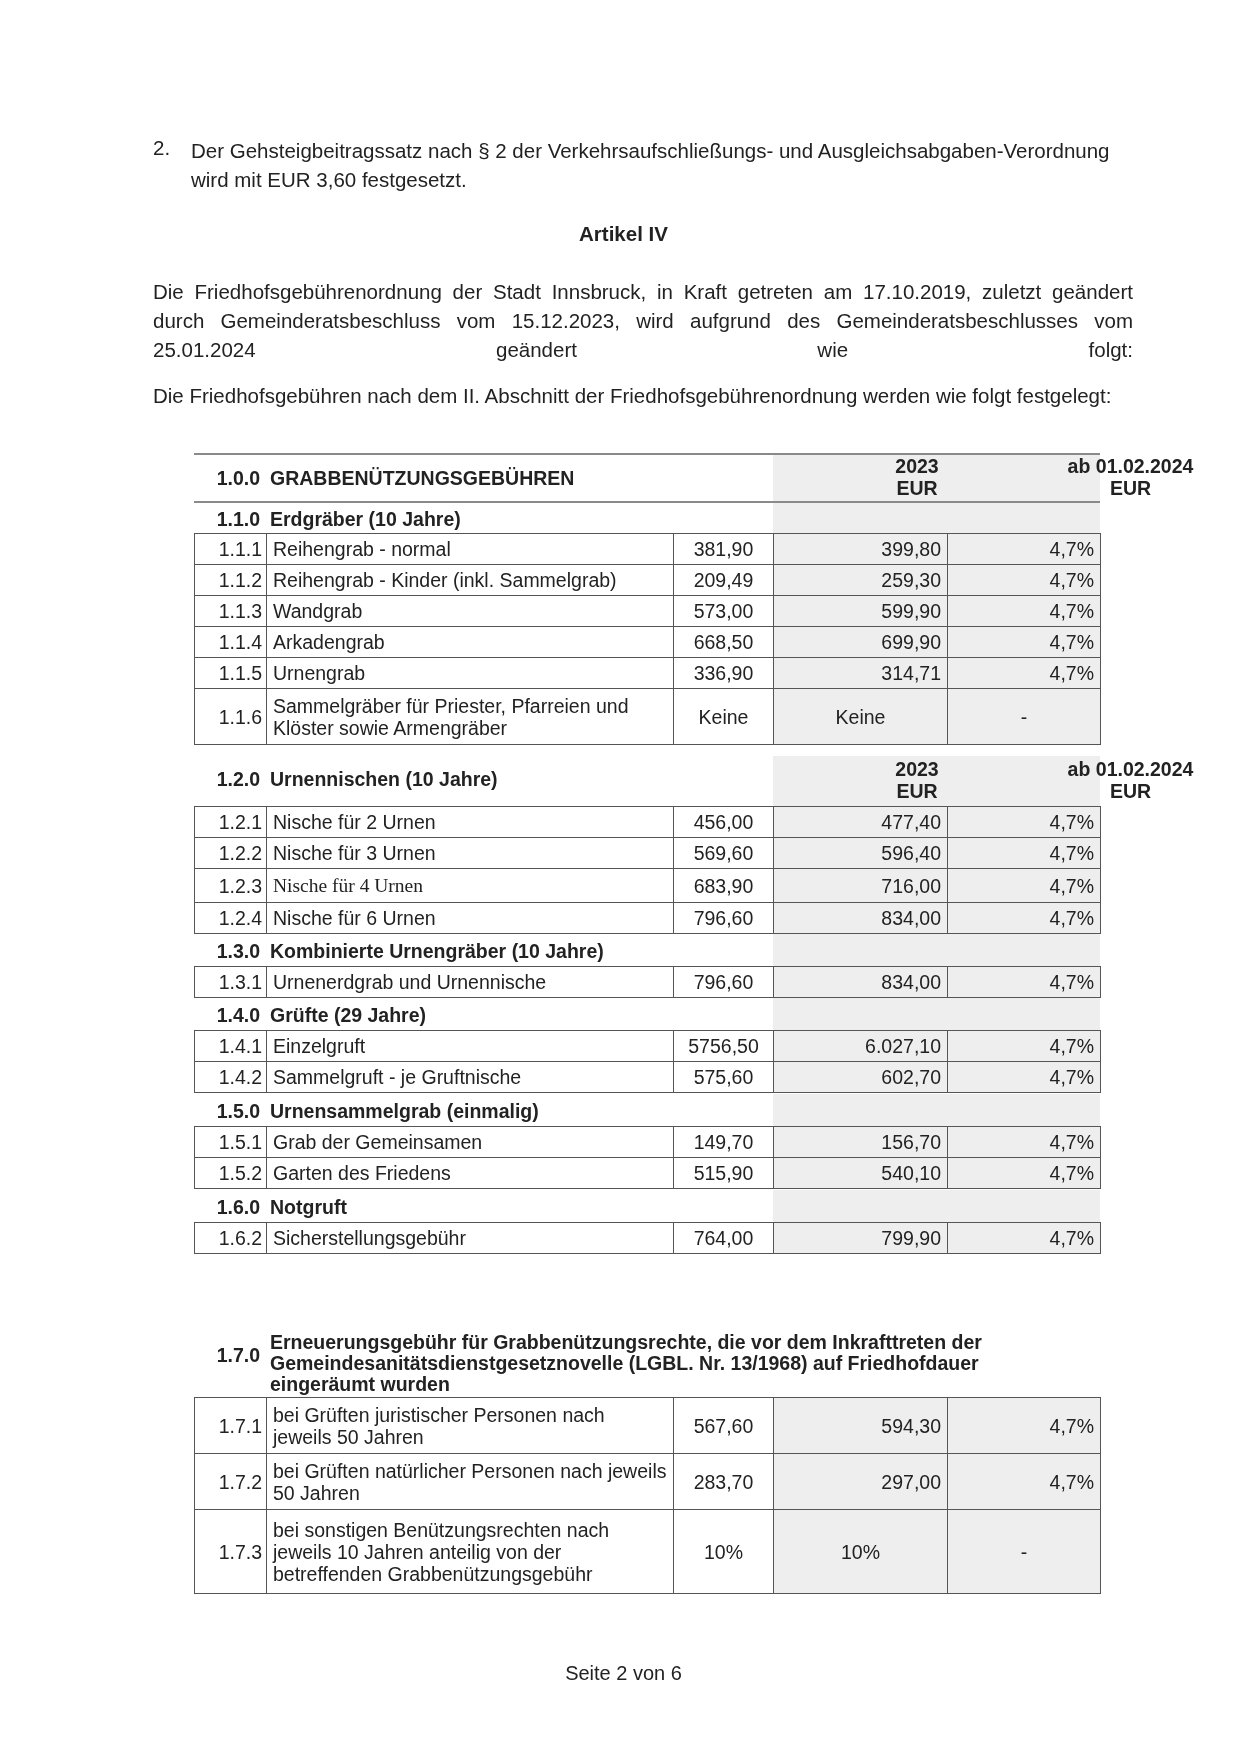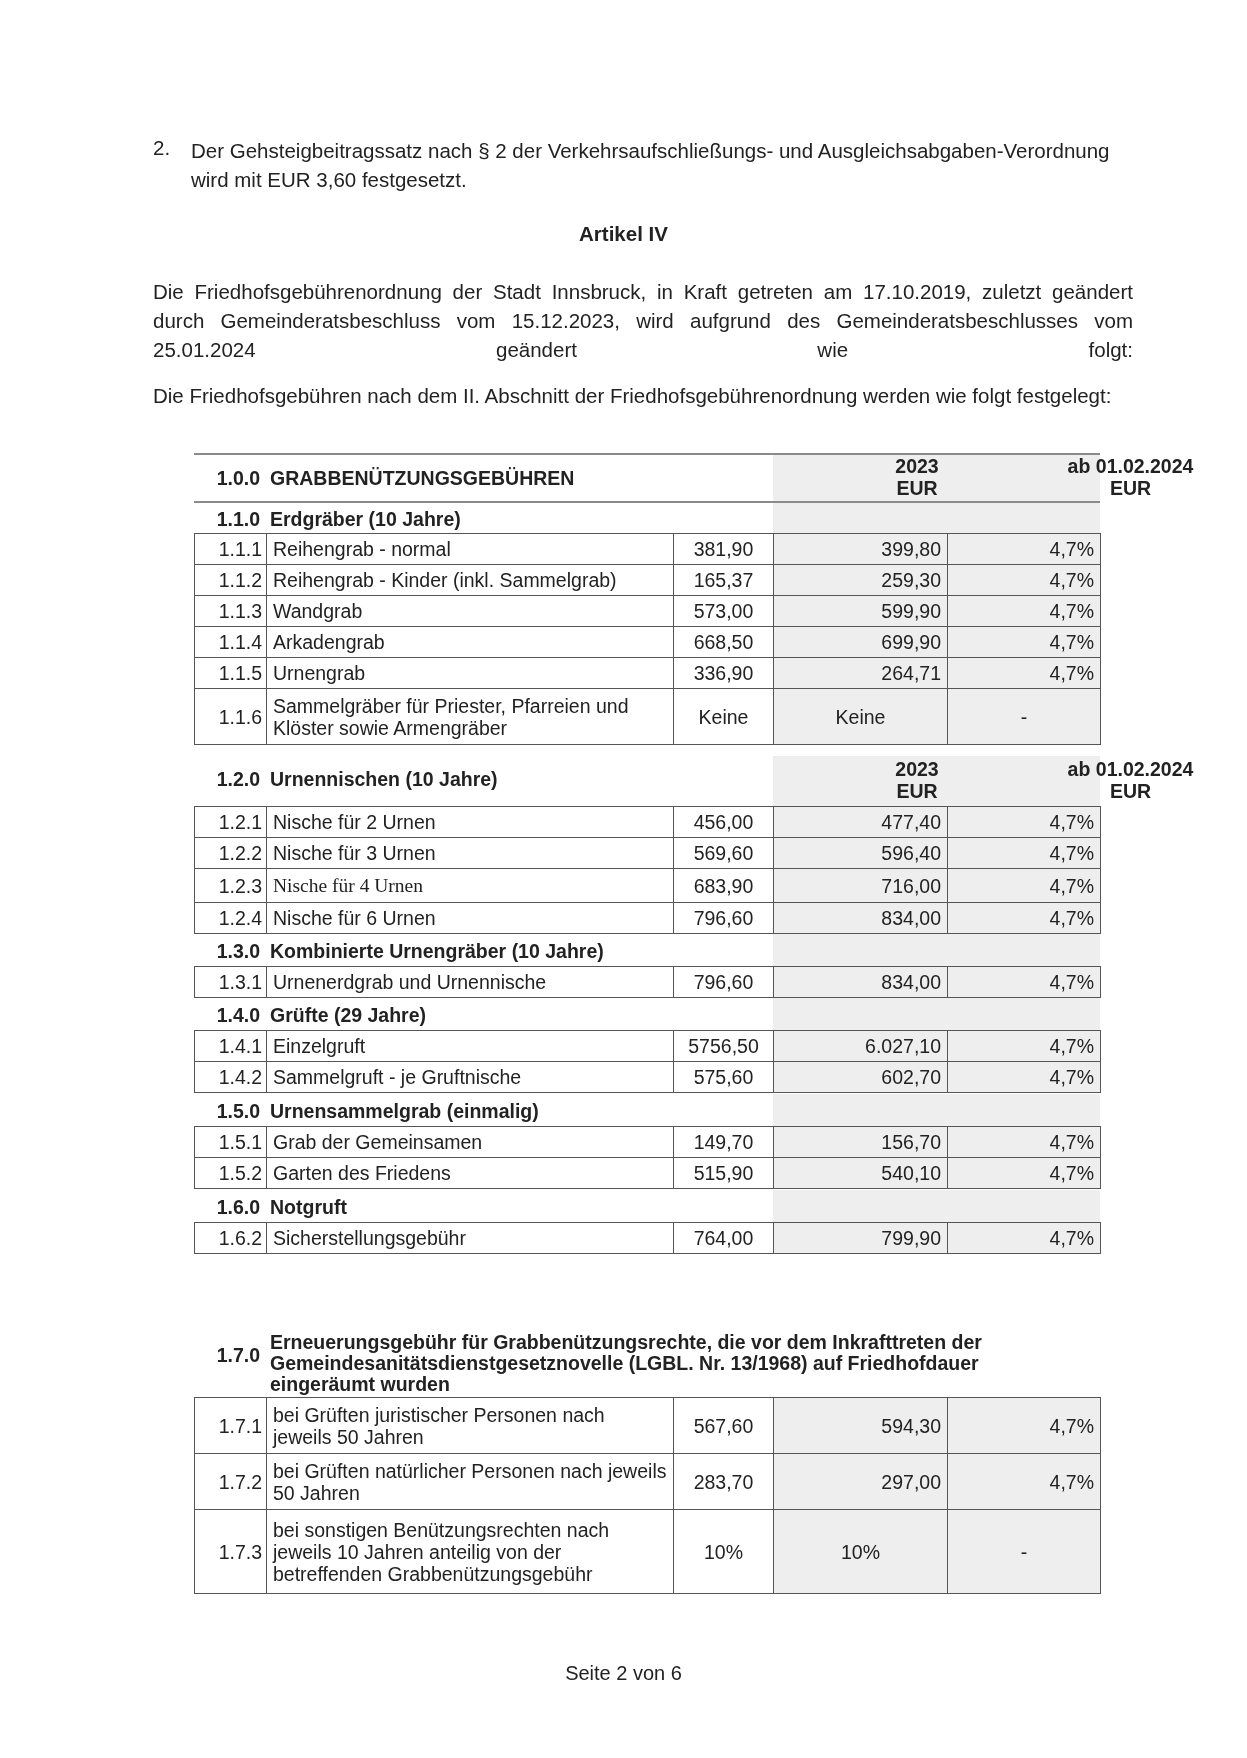--- a/index.html
+++ b/index.html
@@ -89,21 +89,21 @@
       <tr>
         <td class="code" style="height: 31px;">1.1.1</td>
         <td class="" style="height: 31px;">Reihengrab - normal</td>
         <td class="num" style="height: 31px;">381,90</td>
         <td class="rt shaded" style="height: 31px;">399,80</td>
         <td class="rt shaded" style="height: 31px;">4,7%</td>
       </tr>
       <tr>
         <td class="code" style="height: 31px;">1.1.2</td>
         <td class="" style="height: 31px;">Reihengrab - Kinder (inkl. Sammelgrab)</td>
-        <td class="num" style="height: 31px;">165,37</td>
+        <td class="num" style="height: 31px;">209,49</td>
         <td class="rt shaded" style="height: 31px;">259,30</td>
         <td class="rt shaded" style="height: 31px;">4,7%</td>
       </tr>
       <tr>
         <td class="code" style="height: 31px;">1.1.3</td>
         <td class="" style="height: 31px;">Wandgrab</td>
         <td class="num" style="height: 31px;">573,00</td>
         <td class="rt shaded" style="height: 31px;">599,90</td>
         <td class="rt shaded" style="height: 31px;">4,7%</td>
       </tr>
@@ -111,21 +111,21 @@
         <td class="code" style="height: 31px;">1.1.4</td>
         <td class="" style="height: 31px;">Arkadengrab</td>
         <td class="num" style="height: 31px;">668,50</td>
         <td class="rt shaded" style="height: 31px;">699,90</td>
         <td class="rt shaded" style="height: 31px;">4,7%</td>
       </tr>
       <tr>
         <td class="code" style="height: 31px;">1.1.5</td>
         <td class="" style="height: 31px;">Urnengrab</td>
         <td class="num" style="height: 31px;">336,90</td>
-        <td class="rt shaded" style="height: 31px;">264,71</td>
+        <td class="rt shaded" style="height: 31px;">314,71</td>
         <td class="rt shaded" style="height: 31px;">4,7%</td>
       </tr>
       <tr>
         <td class="code" style="height: 56px;">1.1.6</td>
         <td class="" style="height: 56px;">Sammelgräber für Priester, Pfarreien und Klöster sowie Armengräber</td>
         <td class="num" style="height: 56px;">Keine</td>
         <td class="num shaded" style="height: 56px;">Keine</td>
         <td class="ctr shaded" style="height: 56px;">-</td>
       </tr>
     </tbody>

